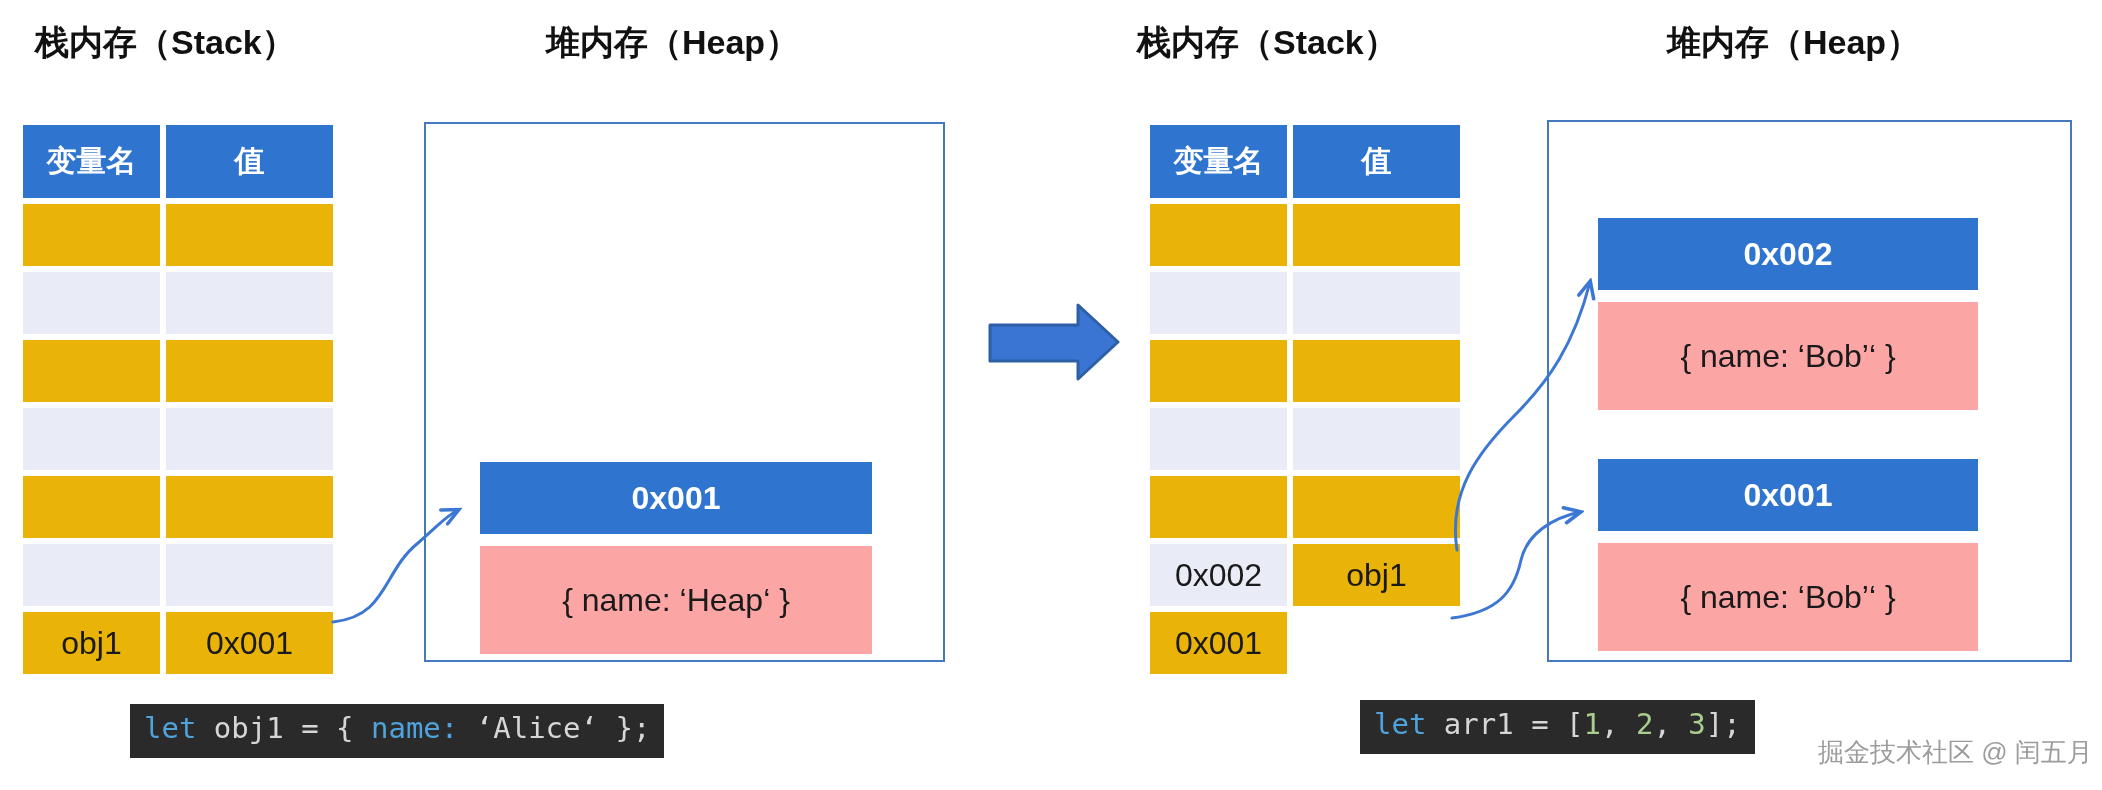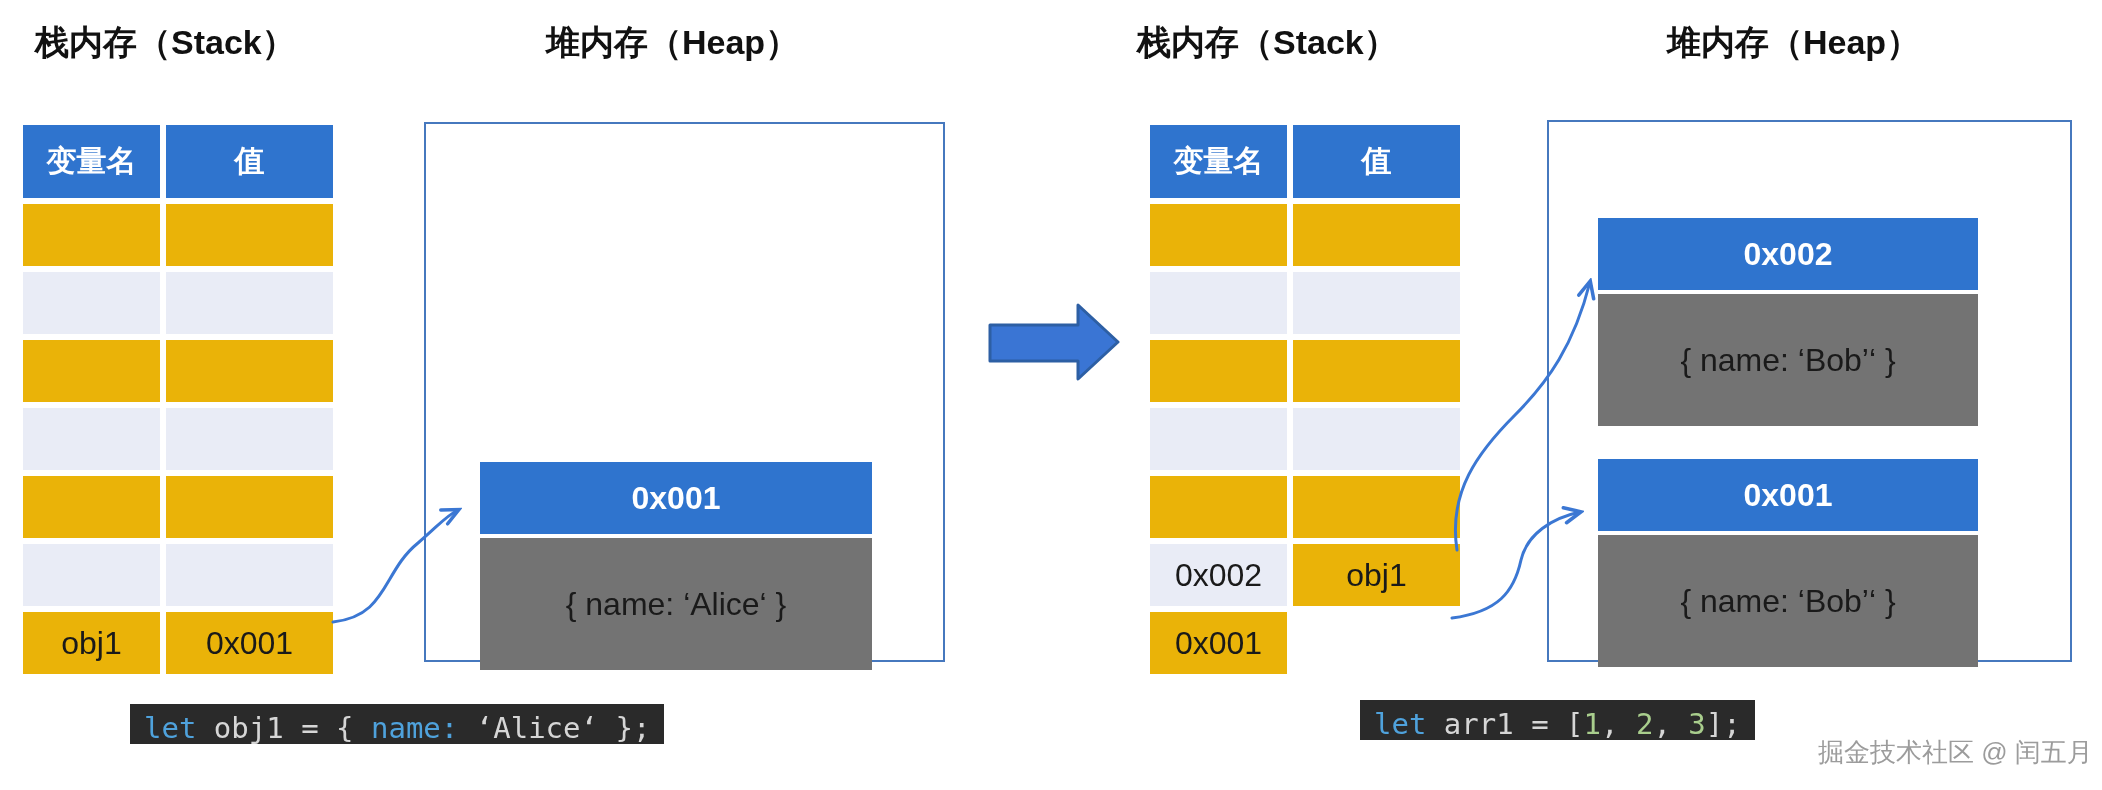--- a/index.html
+++ b/index.html
@@ -46,30 +46,30 @@
     background:#ffffff;
     box-sizing:border-box;
   }
   .hblock{position:absolute;}
   .hblock .addr{
     height:72px;background:#2F74CE;color:#ffffff;
     font-size:32px;font-weight:bold;
     display:flex;align-items:center;justify-content:center;
   }
   .hblock .body{
-    margin-top:4px;height:132px;background:#737373;color:#1a1a1a;
+    margin-top:12px;height:108px;background:#fca5a5;color:#1a1a1a;
     font-size:32px;
     display:flex;align-items:center;justify-content:center;
     white-space:nowrap;
   }
   
   .code{
     position:absolute;
     background:#2A2A2A;
-    height:40px;line-height:48px;
+    height:54px;line-height:48px;
     padding:0 14px;
     font-family:"DejaVu Sans Mono","Liberation Mono",monospace;
     font-size:29px;
     white-space:pre;
   }
   
   .watermark{
     position:absolute;
     font-size:26px;
     color:#9C9C9C;
@@ -107,21 +107,21 @@
     <div class="cell dark"></div>
     <div class="cell light"></div>
     <div class="cell light"></div>
     <div class="cell dark">obj1</div>
     <div class="cell dark">0x001</div>
   </div>
 
   <div class="heap-box" style="left:424px;top:122px;width:521px;height:540px;">
     <div class="hblock" style="left:54px;top:338px;width:392px;">
       <div class="addr">0x001</div>
-      <div class="body">{ name: ‘Alice‘ }</div>
+      <div class="body">{ name: ‘Heap‘ }</div>
     </div>
   </div>
 
   <div class="stack-table" style="left:1150px;top:125px;">
     <div class="cell head">变量名</div>
     <div class="cell head">值</div>
     <div class="cell dark"></div>
     <div class="cell dark"></div>
     <div class="cell light"></div>
     <div class="cell light"></div>

